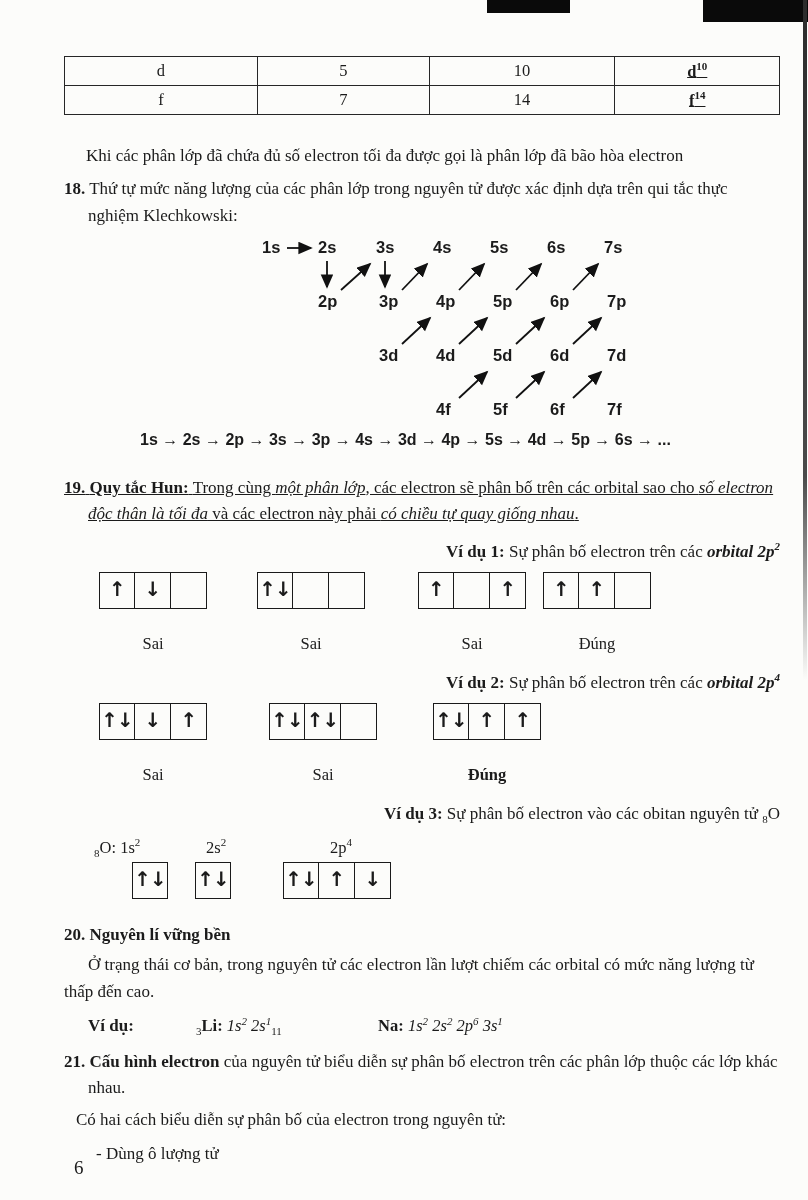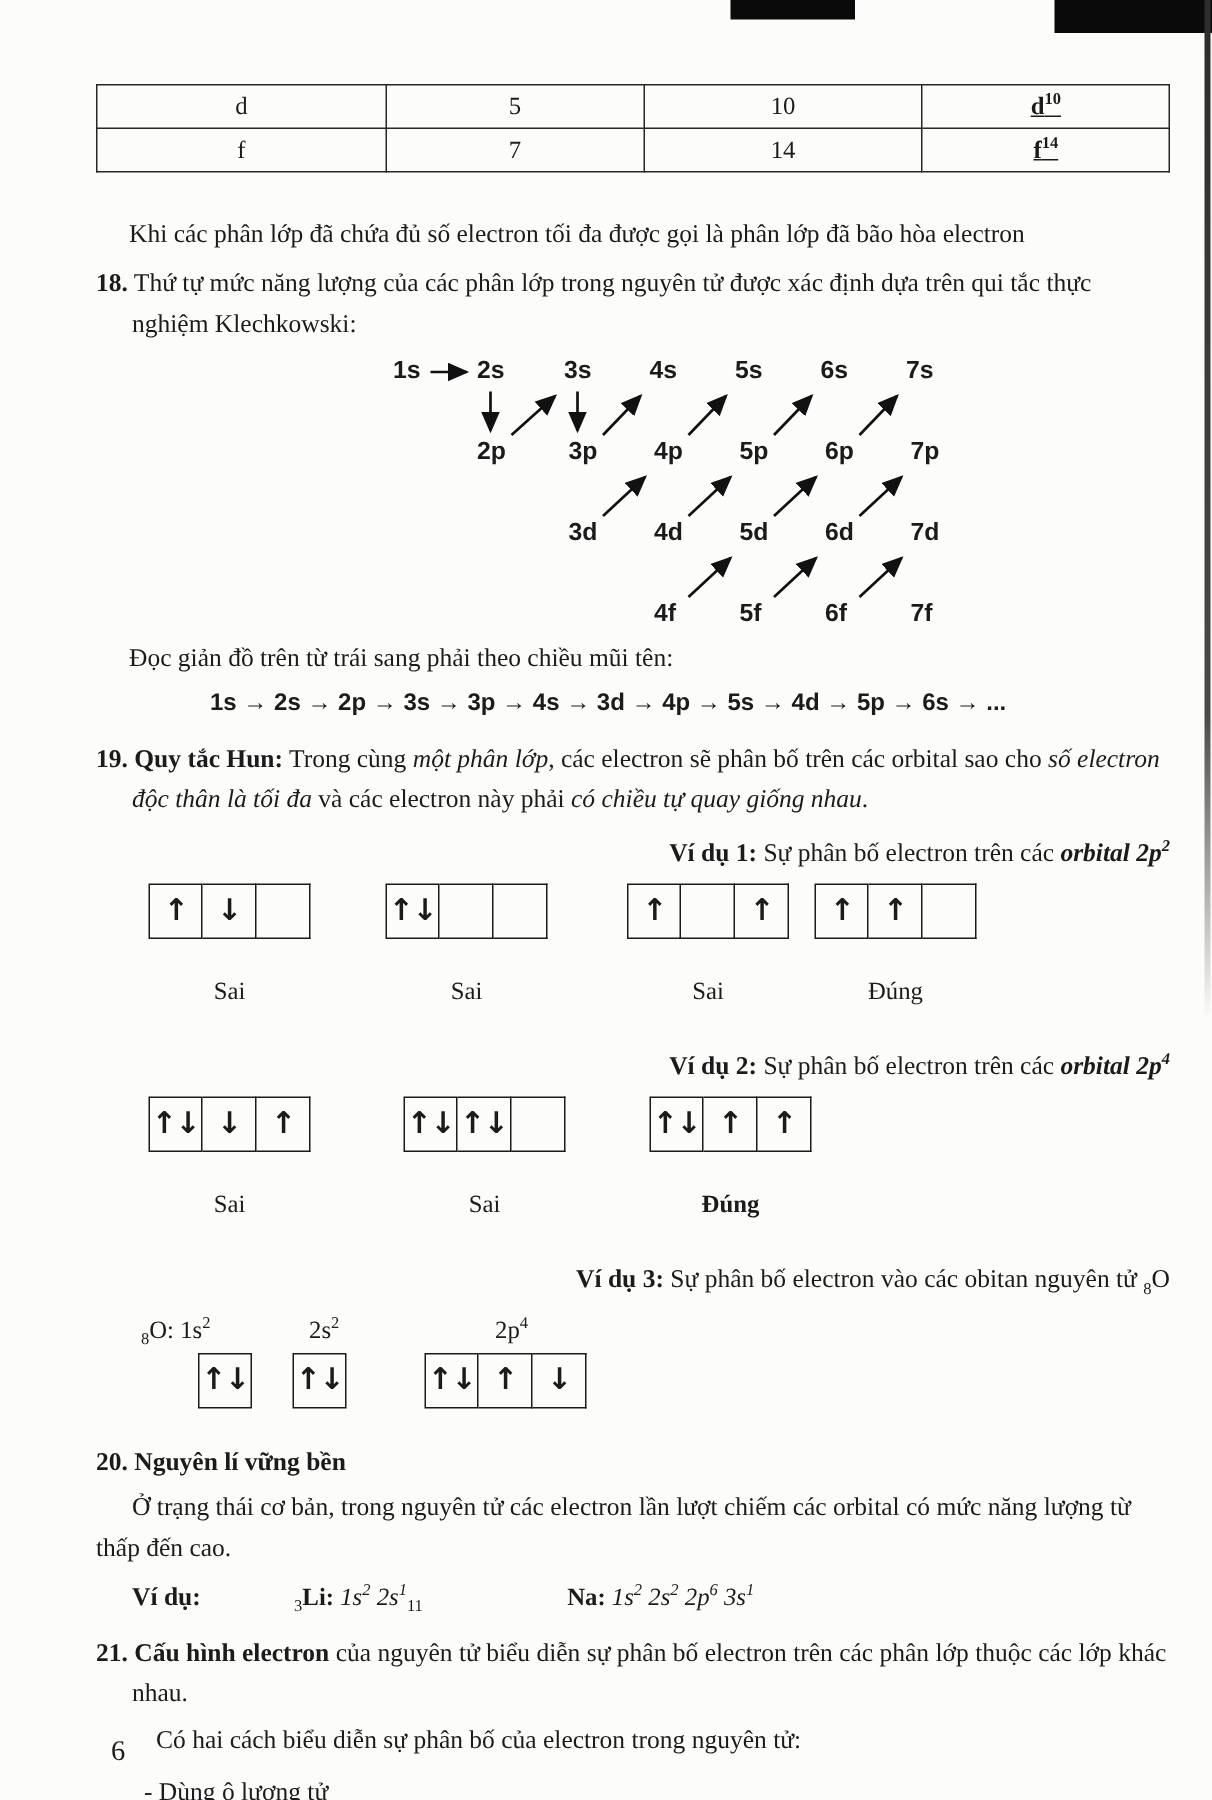--- a/index.html
+++ b/index.html
@@ -16,36 +16,36 @@
   .content{padding:56px 28px 0 64px;}
 
   table.tbl{border-collapse:collapse;width:716px;table-layout:fixed;}
   .tbl td{border:1.7px solid #262626;height:28px;text-align:center;font-size:16.5px;padding:0;}
   .tbl .c1{width:27%;} .tbl .c2{width:24%;} .tbl .c3{width:26%;} .tbl .c4{width:23%;font-weight:bold;text-decoration:underline;}
 
   p{margin:0;}
   .intro{margin:28px 0 0 22px;}
   .hang{padding-left:24px;text-indent:-24px;}
   .item18{margin-top:7px;}
-  .item19{margin-top:11px;}
+  .item19{margin-top:22px;text-decoration:underline;}
   .item21{margin-top:9px;}
   b.num{font-weight:bold;}
   i{font-style:italic;}
 
   .klech{position:relative;height:190px;margin-top:4px;}
   .kl{position:absolute;font-family:"Liberation Sans","DejaVu Sans",sans-serif;
       font-weight:bold;font-size:16.5px;line-height:1;}
   .klech svg{position:absolute;left:0;top:0;}
 
   .read{margin:3px 0 0 22px;}
   .order{margin:5px 0 0 76px;font-family:"Liberation Sans","DejaVu Sans",sans-serif;
          font-weight:bold;font-size:16px;}
 
   .vdt{margin-top:10px;text-align:right;}
-  .vdt.sp{margin-top:24px;}
+  .vdt.sp{margin-top:13px;}
   .vd-label{font-weight:bold;}
   .bi{font-weight:bold;font-style:italic;}
   sup{font-size:11px;} sub{font-size:11px;}
 
   .orbrow{display:flex;align-items:flex-start;margin-top:7px;}
   .orb-group{display:flex;flex-direction:column;}
   .orb-cells{display:flex;}
   .orb-cell{
     width:36px;height:37px;border:1.8px solid #1a1a1a;box-sizing:border-box;
     display:flex;align-items:center;justify-content:center;
@@ -61,21 +61,21 @@
   .vd3 .bx{position:absolute;top:28px;}
 
   .h20{margin-top:12px;font-weight:bold;}
   .b20{margin-top:4px;text-indent:24px;}
   .vdline{margin-top:7px;padding-left:24px;}
   .chem{font-size:16.5px;}
   .chem.li{margin-left:58px;}
   .chem.na{margin-left:92px;}
   .chem b{font-weight:bold;}
 
-  .line2{margin:5px 0 0 40px;}
+  .line2{margin:5px 0 0 12px;}
   .bullet{margin:8px 0 0 32px;}
   .pagenum{position:absolute;left:74px;bottom:18px;font-size:19px;}
 </style>
 </head>
 <body>
 
 <div class="artifact art-top-mid"></div>
 <div class="artifact art-top-right"></div>
 <div class="artifact art-edge"></div>
 
@@ -147,21 +147,20 @@
     <span class="kl" style="left:372px;top:114px">4d</span>
     <span class="kl" style="left:429px;top:114px">5d</span>
     <span class="kl" style="left:486px;top:114px">6d</span>
     <span class="kl" style="left:543px;top:114px">7d</span>
     <span class="kl" style="left:372px;top:168px">4f</span>
     <span class="kl" style="left:429px;top:168px">5f</span>
     <span class="kl" style="left:486px;top:168px">6f</span>
     <span class="kl" style="left:543px;top:168px">7f</span>
   </div>
 
-  <p class="read">Đọc giản đồ trên từ trái sang phải theo chiều mũi tên:</p>
   <p class="order">1s → 2s → 2p → 3s → 3p → 4s → 3d → 4p → 5s → 4d → 5p → 6s → ...</p>
 
   <p class="hang item19">
     <b class="num">19.</b>
     <b>Quy tắc Hun:</b>
     <span>Trong cùng </span><i>một phân lớp</i><span>, các electron sẽ phân bố trên các orbital sao cho </span><i>số electron độc thân là tối đa</i><span> và các electron này phải </span><i>có chiều tự quay giống nhau</i><span>.</span>
   </p>
 
   <p class="vdt">
     <b class="vd-label">Ví dụ 1:</b><span> Sự phân bố electron trên các </span><span class="bi">orbital 2p</span><sup class="bi">2</sup>

